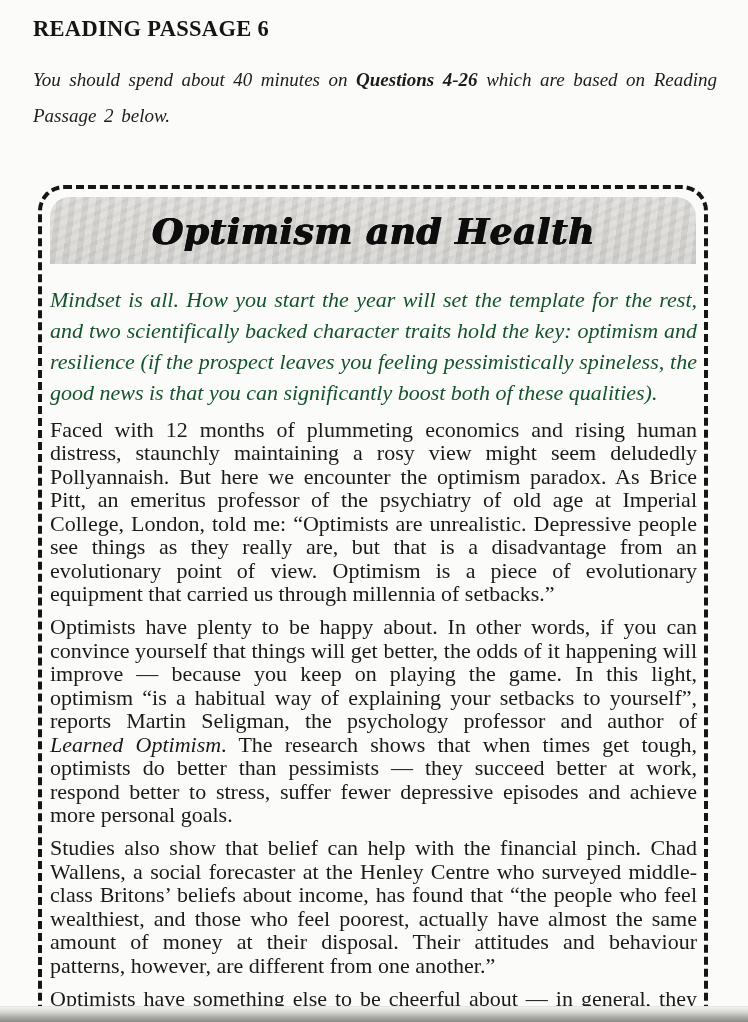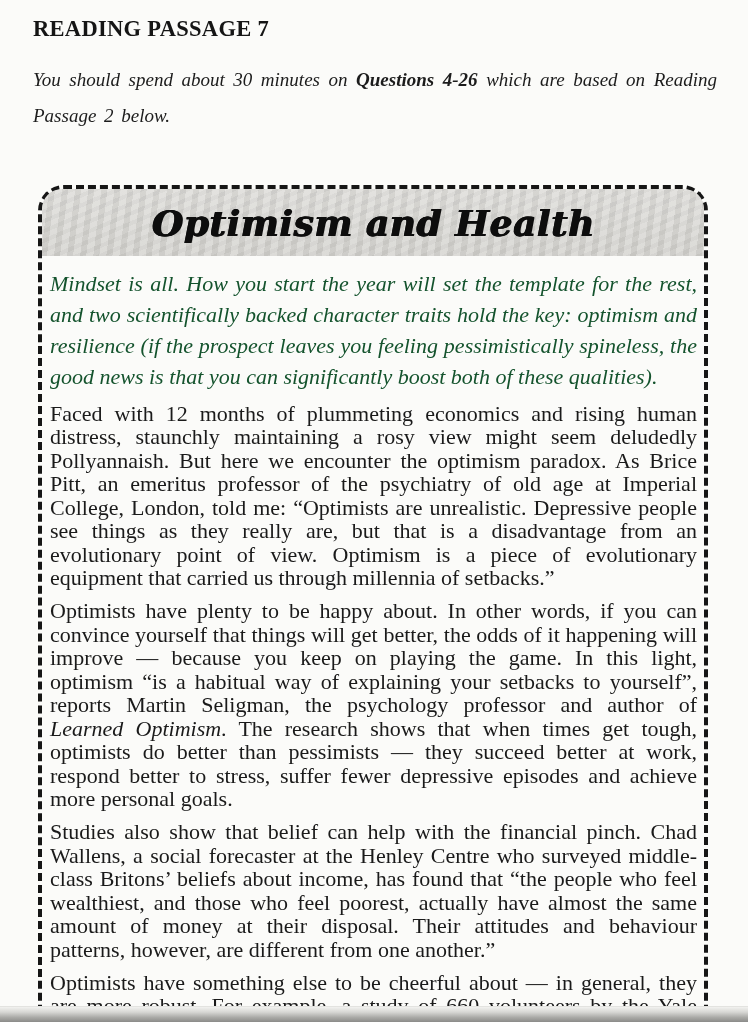--- a/index.html
+++ b/index.html
@@ -47,21 +47,21 @@
     height: 880px; 
     box-sizing: border-box;
     border: 4.5px dashed #161616;
     border-bottom: none;
     border-radius: 26px 26px 0 0;
     background: transparent;
   }
 
   .banner {
     height: 67px;
-    margin: 0;
+    margin: 8px;
     border-radius: 20px 20px 0 0;
     background:
       repeating-linear-gradient(97deg, rgba(255,255,255,0.18) 0 7px, rgba(0,0,0,0.03) 7px 13px),
       repeating-linear-gradient(-23deg, rgba(0,0,0,0.04) 0 4px, rgba(255,255,255,0.0) 4px 9px),
       linear-gradient(180deg, #dddcd8, #d4d3cf);
     display: flex;
     align-items: center;
     justify-content: center;
   }
 
@@ -106,23 +106,23 @@
     width: 748px;
     height: 15px;
     z-index: 5;
     background: linear-gradient(180deg, #f2f2f0 0%, #d6d6d3 35%, #a9a9a6 70%, #8b8b89 100%);
     border-top: 1px solid #e3e3e0;
   }
 </style>
 </head>
 <body>
 
-<h1 class="heading">READING PASSAGE 7</h1>
+<h1 class="heading">READING PASSAGE 6</h1>
 
-<p class="instruction"><span>You should spend about 30 minutes on </span><b>Questions 4-26</b><span> which are based on Reading Passage 2 below.</span></p>
+<p class="instruction"><span>You should spend about 40 minutes on </span><b>Questions 4-26</b><span> which are based on Reading Passage 2 below.</span></p>
 
 <div class="passage-box">
   <div class="banner">
     <div class="title">Optimism and Health</div>
   </div>
   <div class="box-content">
     <p class="intro">Mindset is all. How you start the year will set the template for the rest, and two scientifically backed character traits hold the key: optimism and resilience (if the prospect leaves you feeling pessimistically spineless, the good news is that you can significantly boost both of these qualities).</p>
     <div>
         <p class="para"><span>Faced with 12 months of plummeting economics and rising human distress, staunchly maintaining a rosy view might seem deludedly Pollyannaish. But here we encounter the optimism paradox. As Brice Pitt, an emeritus professor of the psychiatry of old age at Imperial College, London, told me: “Optimists are unrealistic. Depressive people see things as they really are, but that is a disadvantage from an evolutionary point of view. Optimism is a piece of evolutionary equipment that carried us through millennia of setbacks.”</span></p>
         <p class="para"><span>Optimists have plenty to be happy about. In other words, if you can convince yourself that things will get better, the odds of it happening will improve — because you keep on playing the game. In this light, optimism “is a habitual way of explaining your setbacks to yourself”, reports Martin Seligman, the psychology professor and author of </span><em>Learned Optimism</em><span>. The research shows that when times get tough, optimists do better than pessimists — they succeed better at work, respond better to stress, suffer fewer depressive episodes and achieve more personal goals.</span></p>

